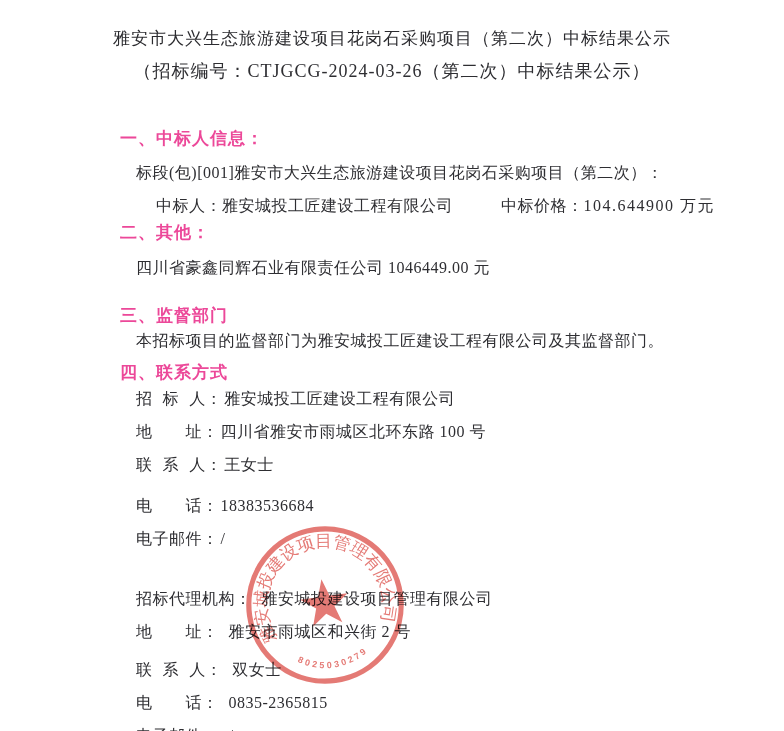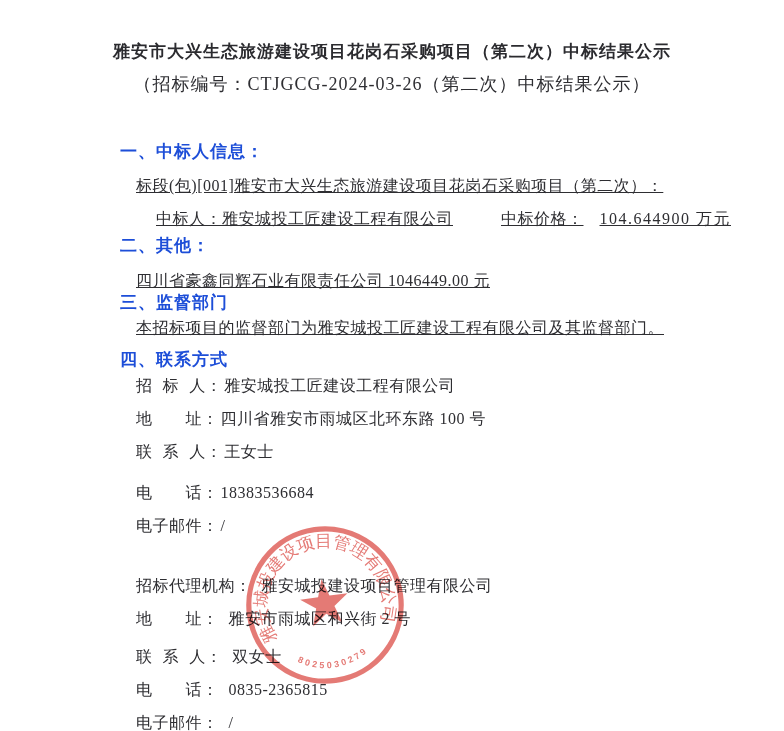--- a/index.html
+++ b/index.html
@@ -7,48 +7,47 @@
     position:relative;
     width:784px;height:731px;
     background:#ffffff;
     font-family:"Liberation Serif","DejaVu Serif",serif;
     font-size:16px;line-height:22px;
     color:#2e2e32;
     letter-spacing:0.5px;
     overflow:hidden;
   }
   .title{
-    padding-top:40px;
+    padding-top:27px;
     text-align:center;
-    font-weight:bold;
+    font-weight:normal;
     font-size:17px;line-height:24px;
     color:#2b2b2f;
     letter-spacing:1px;
   }
   .subtitle{
     margin-top:9px;
     text-align:center;
     font-size:18px;
     letter-spacing:1px;
   }
   .h{
     margin-left:120px;
     font-family:"Liberation Sans","DejaVu Sans",sans-serif;
     font-weight:bold;
     font-size:17px;line-height:22px;
-    color:#1d4ed8;
+    color:#ec4899;
     letter-spacing:1px;
   }
   .para{
     margin:0 0 0 136px;
     line-height:22px;
-    text-decoration:underline;
   }
   .price-label{margin-left:48px;margin-top:12px;}
-  .price-value{margin-left:16px;letter-spacing:1.5px;text-align:center;}
+  .price-value{margin-left:0;letter-spacing:1.5px;text-align:center;}
   .winner-indent{margin-left:156px;}
   .crow{margin:0 0 0 136px;line-height:22px;}
   .clabel{display:inline-block;min-width:80px;font-family:Liberation Mono, monospace;}
   .cvalue{padding-left:2px;}
   .agency .cvalue{padding-left:10px;}
   .stamp{
     position:absolute;
     left:244px;top:524px;
     width:162px;height:162px;
     mix-blend-mode:multiply;
@@ -71,21 +70,21 @@
   <div class="title">雅安市大兴生态旅游建设项目花岗石采购项目（第二次）中标结果公示</div>
   <div class="subtitle">（招标编号：CTJGCG-2024-03-26（第二次）中标结果公示）</div>
 
   <div class="h" style="margin-top:46px">一、中标人信息：</div>
   <p class="para" style="margin-top:12px">标段(包)[001]雅安市大兴生态旅游建设项目花岗石采购项目（第二次）：</p>
   <p class="para winner-indent" style="margin-top:11px"><span>中标人：</span><span>雅安城投工匠建设工程有限公司</span><span class="price-label">中标价格：</span><span class="price-value">104.644900 万元</span></p>
 
   <div class="h" style="margin-top:5px">二、其他：</div>
   <p class="para" style="margin-top:13px">四川省豪鑫同辉石业有限责任公司 1046449.00 元</p>
 
-  <div class="h" style="margin-top:0">三、监督部门</div>
+  <div class="h" style="margin-top:26px">三、监督部门</div>
   <p class="para" style="margin-top:3px">本招标项目的监督部门为雅安城投工匠建设工程有限公司及其监督部门。</p>
 
   <div class="h" style="margin-top:10px">四、联系方式</div>
 
   <div class="contact-block tenderer">
     <p class="crow" style="margin-top:4px"><span class="clabel">招 标 人：</span><span class="cvalue">雅安城投工匠建设工程有限公司</span></p>
     <p class="crow" style="margin-top:10px"><span class="clabel">地　　址：</span><span class="cvalue">四川省雅安市雨城区北环东路 100 号</span></p>
     <p class="crow" style="margin-top:10px"><span class="clabel">联 系 人：</span><span class="cvalue">王女士</span></p>
     <p class="crow" style="margin-top:18px"><span class="clabel">电　　话：</span><span class="cvalue">18383536684</span></p>
     <p class="crow" style="margin-top:10px"><span class="clabel">电子邮件：</span><span class="cvalue">/</span></p>

